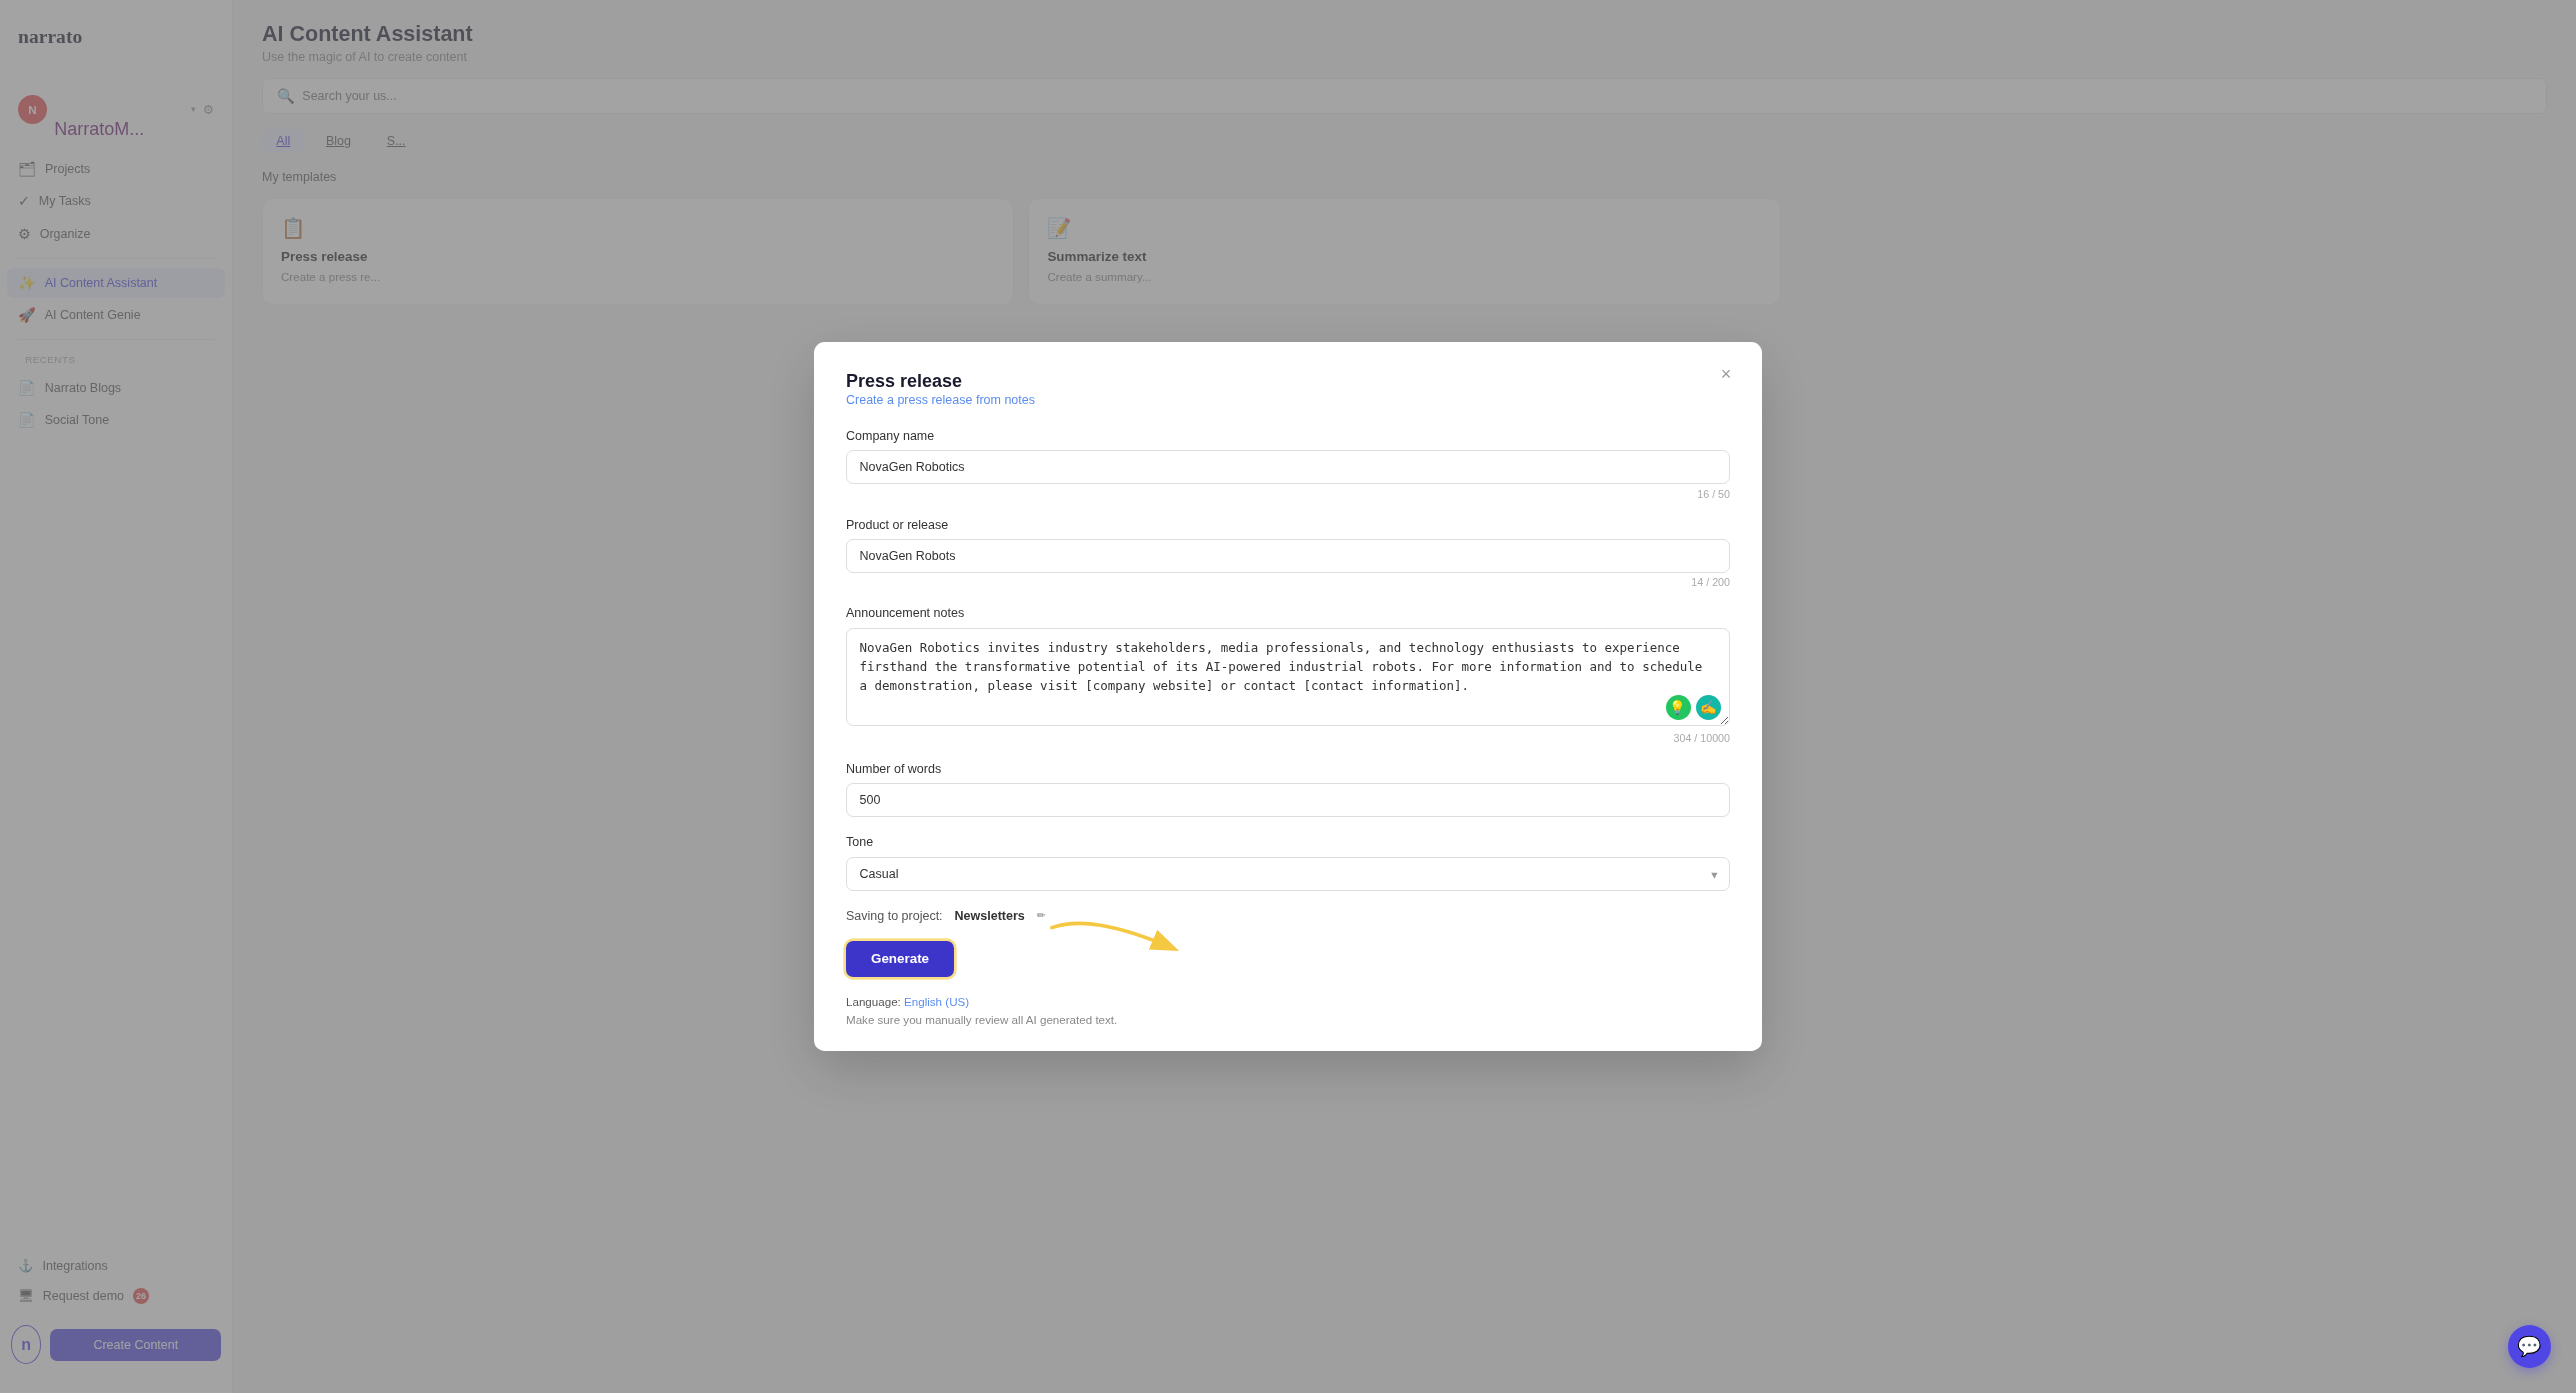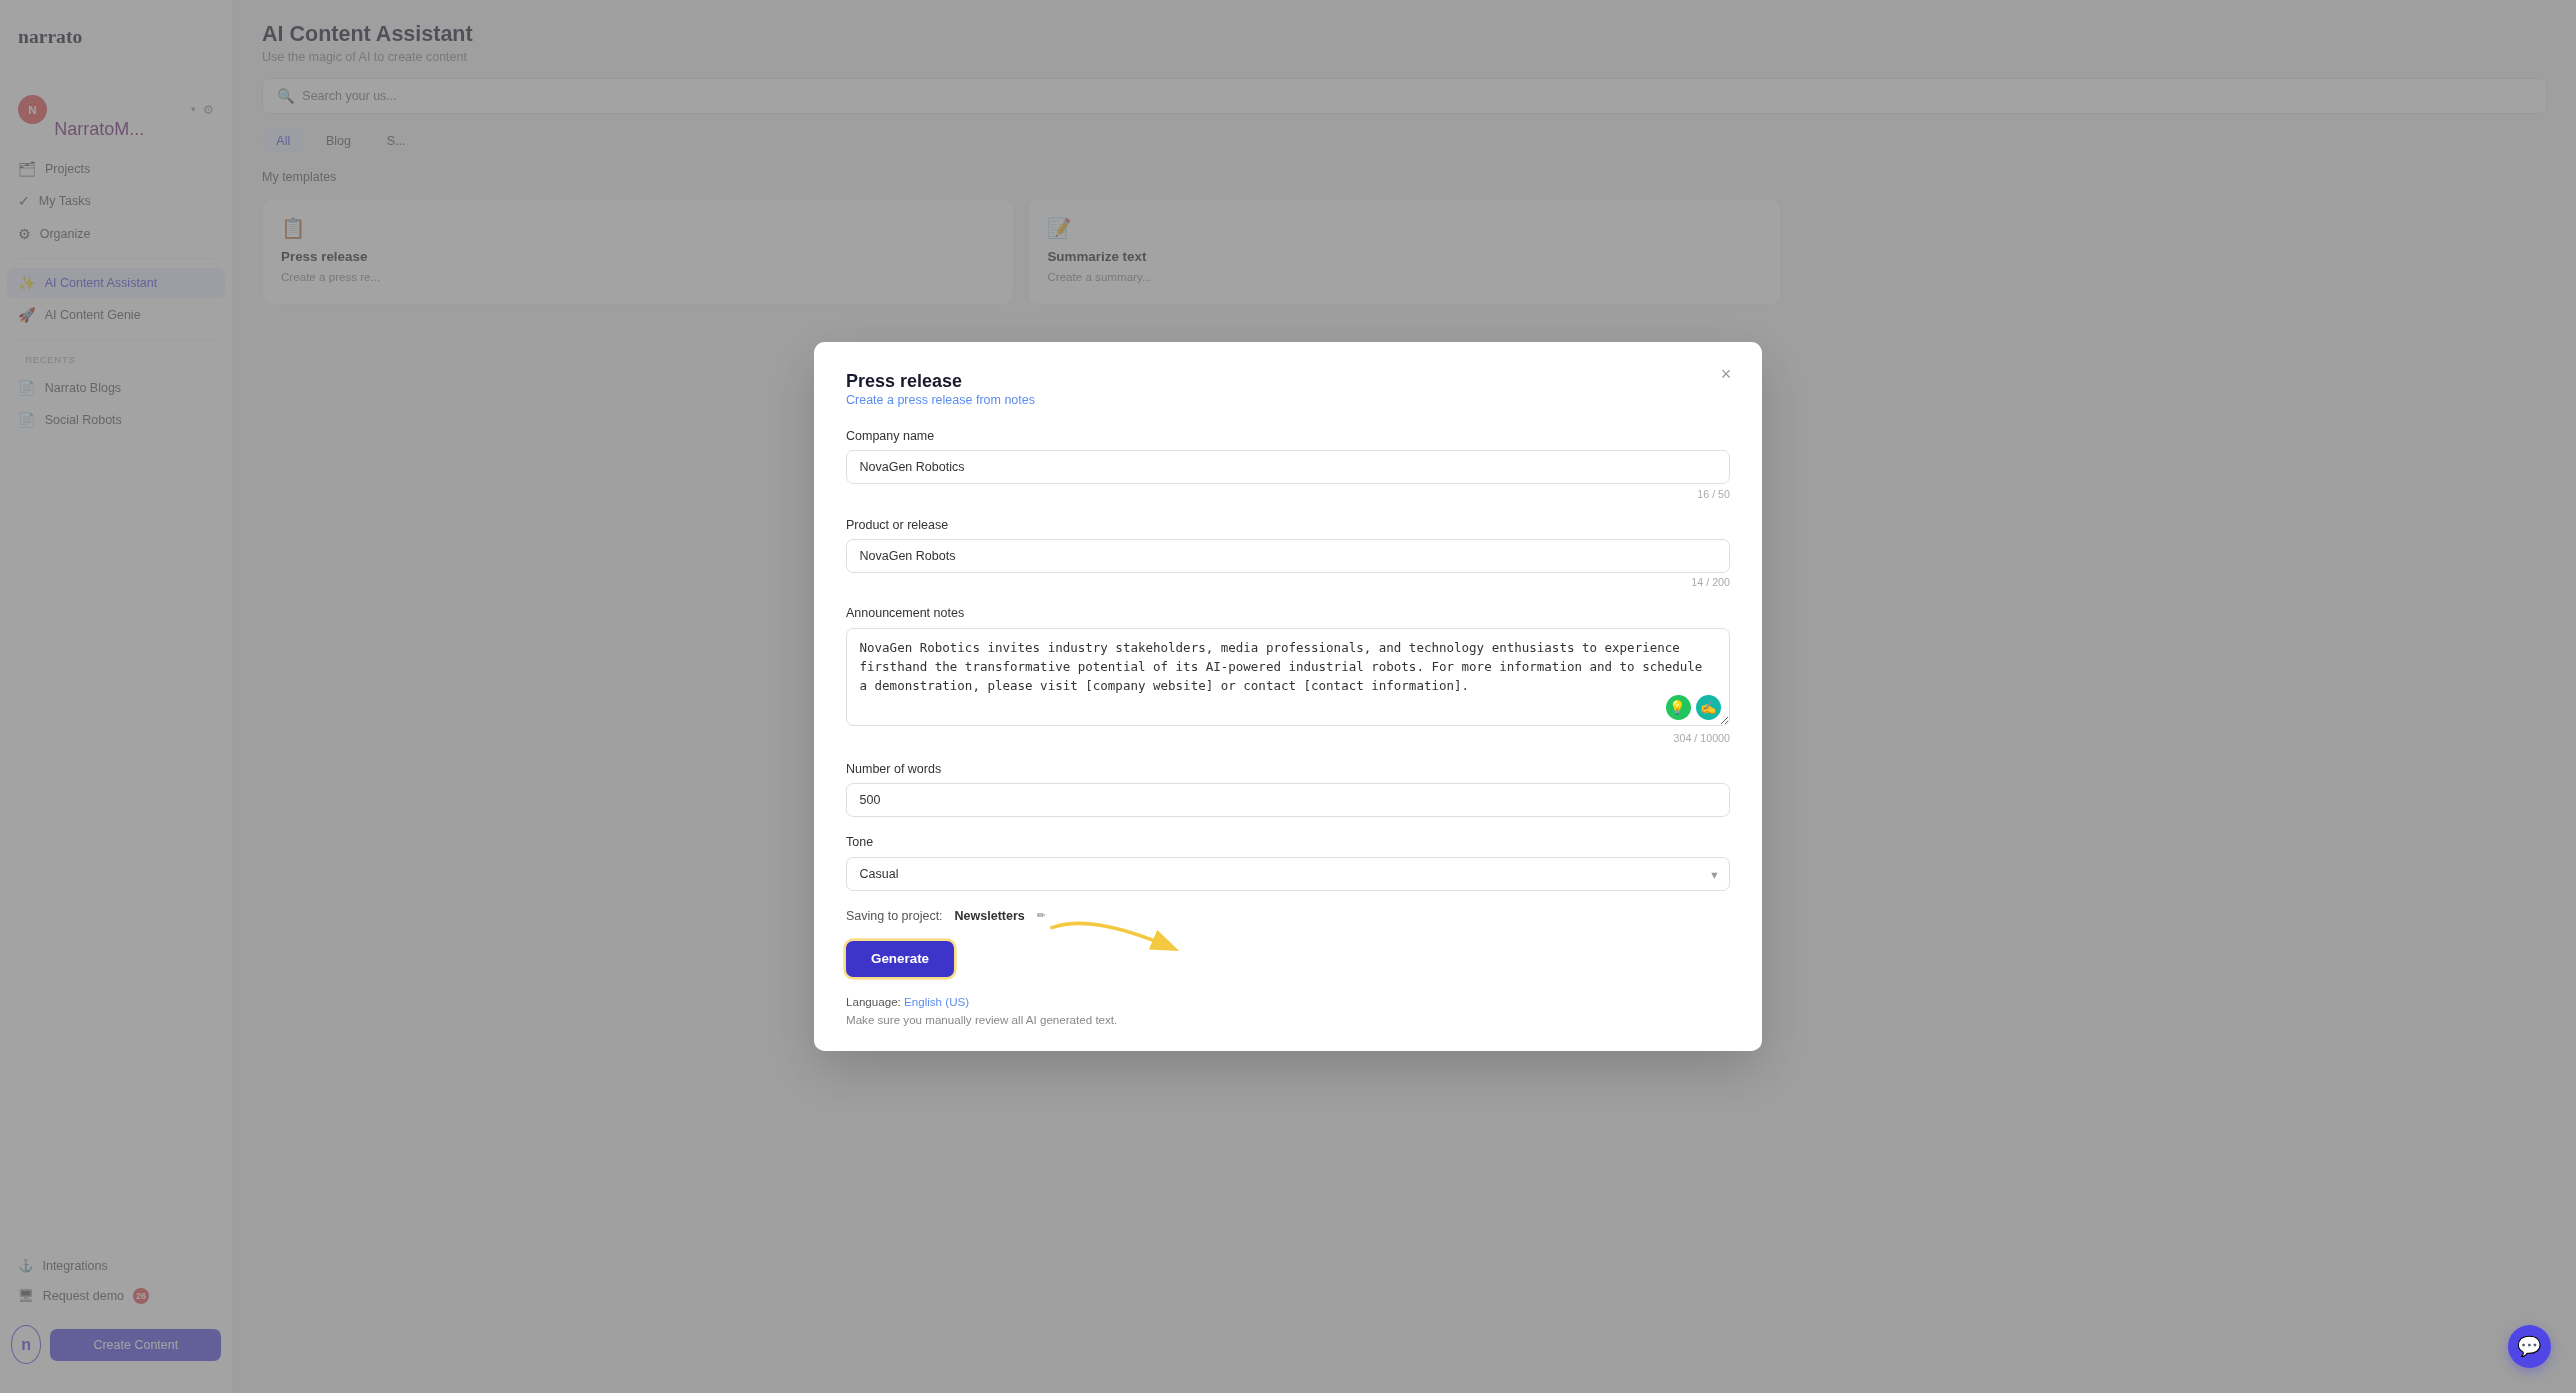--- a/index.html
+++ b/index.html
@@ -81,21 +81,21 @@
     .search-bar {
       margin: 0 29px 14.3px;
       display: flex; align-items: center; gap: 7.2px;
       background: #fff; border: 0.9px solid #e5e5e5; border-radius: 7.2px;
       padding: 9px 14.3px;
     }
     .search-bar input { border: none; outline: none; font-size: 12.5px; color: #555; flex: 1; background: transparent; }
     .filter-tabs { display: flex; gap: 7.2px; padding: 0 29px 14.3px; }
     .filter-tab {
       padding: 5.4px 14.3px; border-radius: 5.4px; font-size: 12.5px;
-      cursor: pointer; color: #555; background: #f5f5f5;
+      cursor: pointer; color: #555; background: #f5f5f5; text-decoration: underline;
     }
     .filter-tab.active { background: #eef2ff; color: #4f46e5; font-weight: 500; }
     .my-templates-bar { padding: 0 29px 14.3px; }
     .my-templates-label { font-size: 12.5px; color: #555; }
     .template-grid { padding: 0 29px; display: grid; grid-template-columns: repeat(3, 1fr); gap: 14.3px; }
     .template-card {
       background: #fff; border: 0.9px solid #eee; border-radius: 10.7px;
       padding: 18px; cursor: pointer;
     }
     .template-card-icon { font-size: 19.7px; margin-bottom: 9px; color: #4f46e5; }
@@ -253,21 +253,21 @@
     </div>
 
     <div class="sidebar-divider"></div>
     <div class="sidebar-section-label">Recents</div>
     <div class="sidebar-item">
       <span class="sidebar-item-icon">📄</span>
       <span>Narrato Blogs</span>
     </div>
     <div class="sidebar-item">
       <span class="sidebar-item-icon">📄</span>
-      <span>Social Robots</span>
+      <span>Social Tone</span>
     </div>
   </nav>
 
   <div class="sidebar-bottom">
     <div class="sidebar-bottom-item">
       <span>⚓</span>
       <span>Integrations</span>
     </div>
     <div class="sidebar-bottom-item">
       <span>🖥</span>

